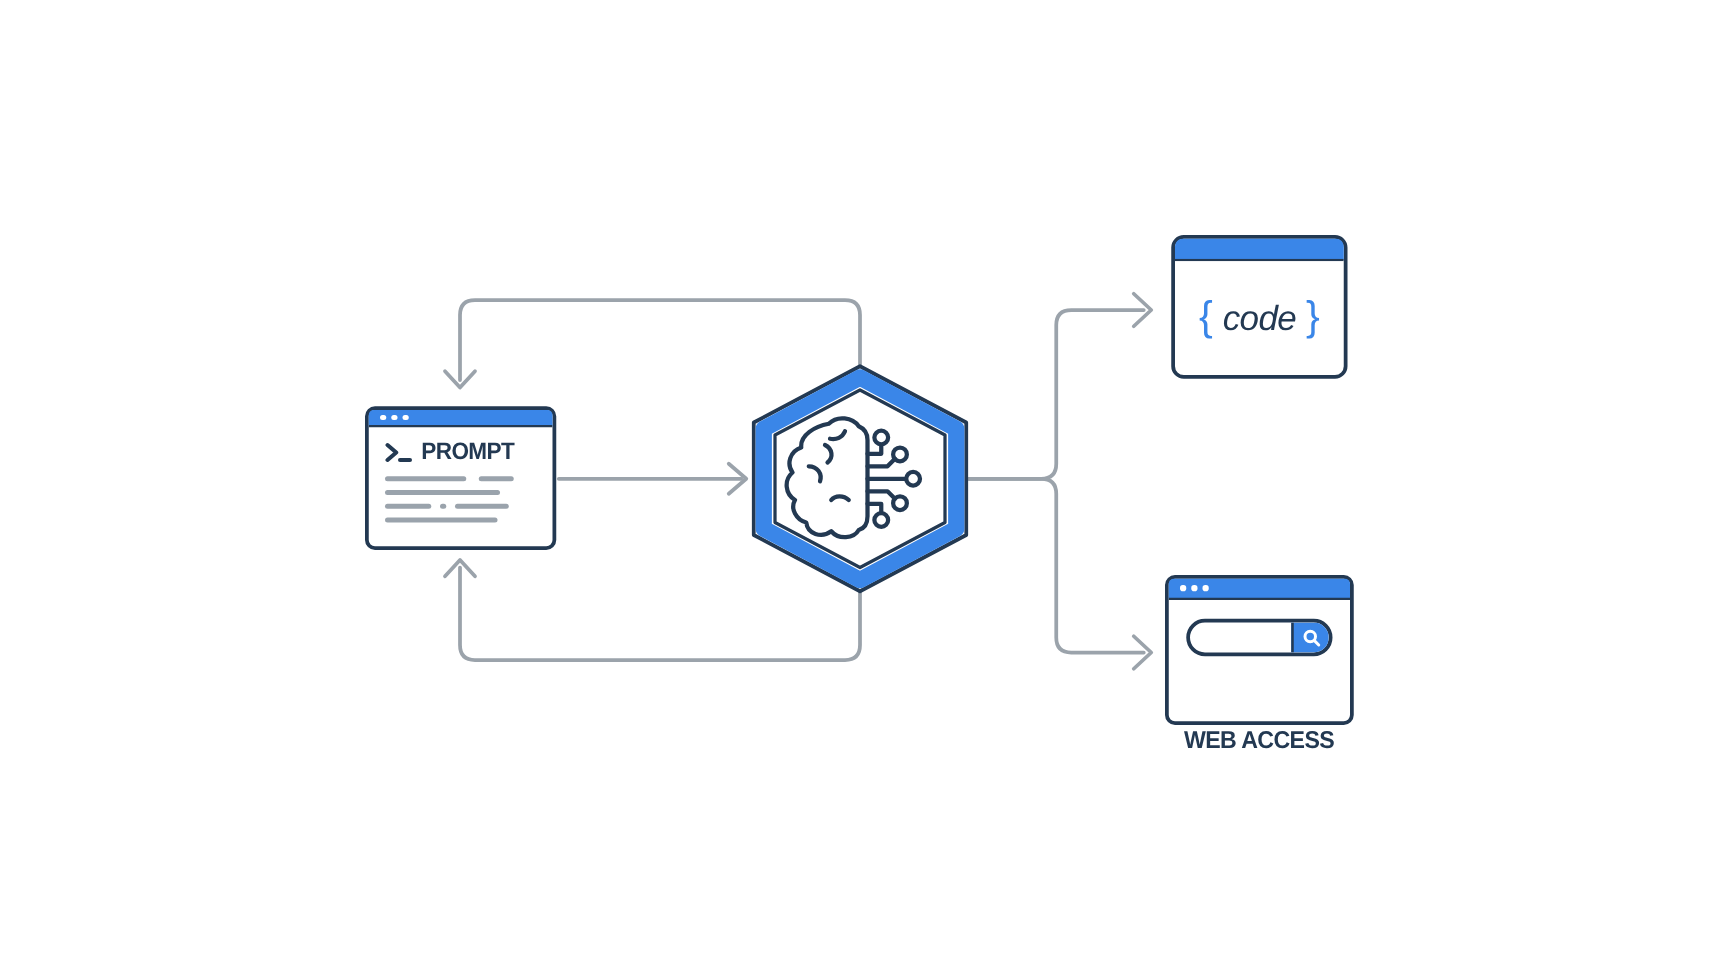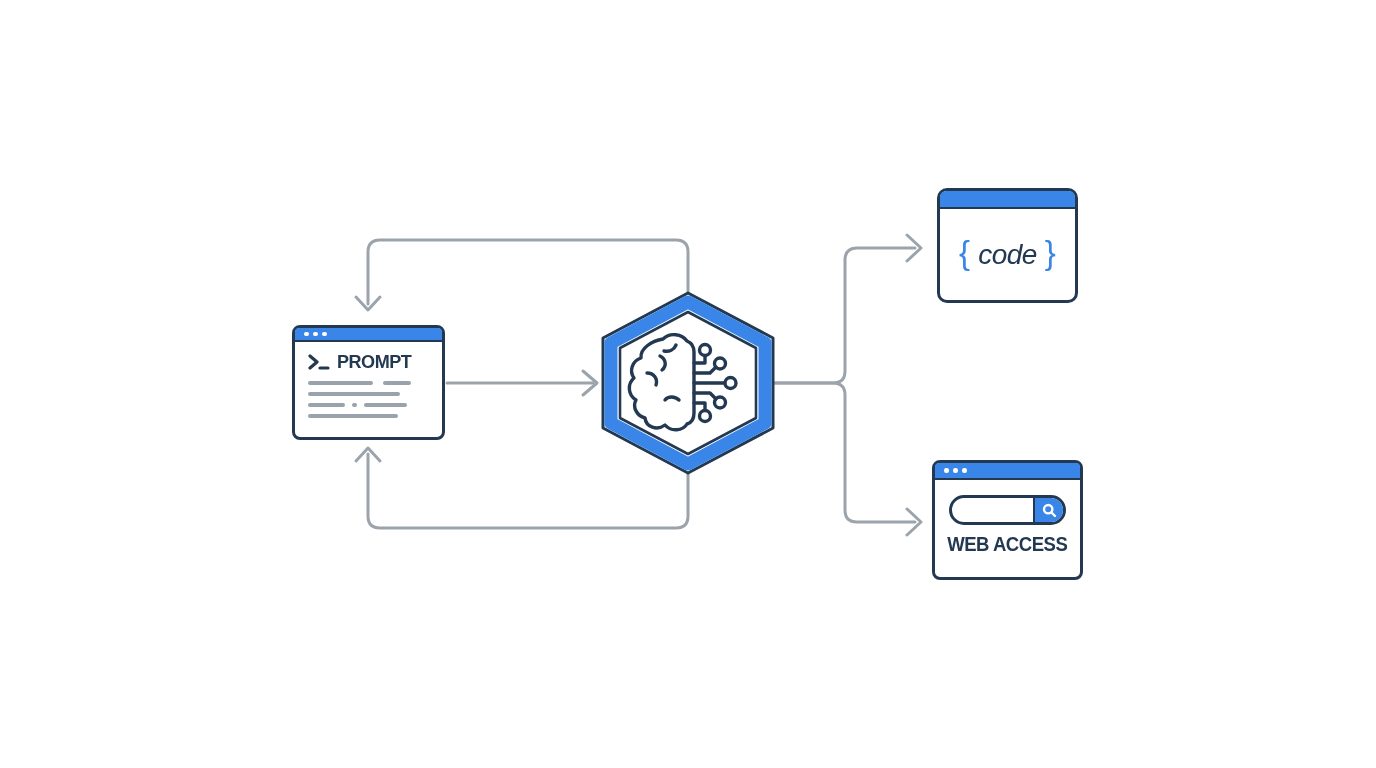--- a/index.html
+++ b/index.html
@@ -33,21 +33,21 @@
   
   #code-window{left:937px;top:188px;width:141px;height:115px;border-radius:10px;}
   #code-window .titlebar{height:18px;border-radius:6px 6px 0 0;}
   .code-body{flex:1;display:flex;align-items:center;justify-content:center;gap:8px;}
   .brace{color:var(--accent-blue);font-size:33px;font-weight:400;line-height:1;padding-bottom:4px;}
   .code-label{color:var(--navy);font-size:28px;font-weight:500;letter-spacing:-0.5px;line-height:1;font-style:italic;}
 
   
   #web-window{left:932px;top:460px;width:151px;height:120px;border-radius:8px;}
   #web-window .titlebar{height:17px;border-radius:4px 4px 0 0;}
-  .web-body{flex:1;display:flex;flex-direction:column;align-items:center;}
+  .web-body{flex:1;display:flex;flex-direction:column;align-items:center;gap:48px;}
   .search-bar{margin-top:15px;width:117px;height:30px;border:3px solid var(--navy);border-radius:15px;display:flex;overflow:hidden;background:#fff;}
   .search-input{flex:1;}
   .search-button{width:30px;background:var(--accent-blue);border-left:2.5px solid var(--navy);display:flex;align-items:center;justify-content:center;}
   .web-label{margin-top:8px;font-size:19.5px;font-weight:700;letter-spacing:-0.5px;color:var(--navy);transform:scaleX(.95);}
 </style>
 </head>
 <body>
 
 <div id="canvas">
 

